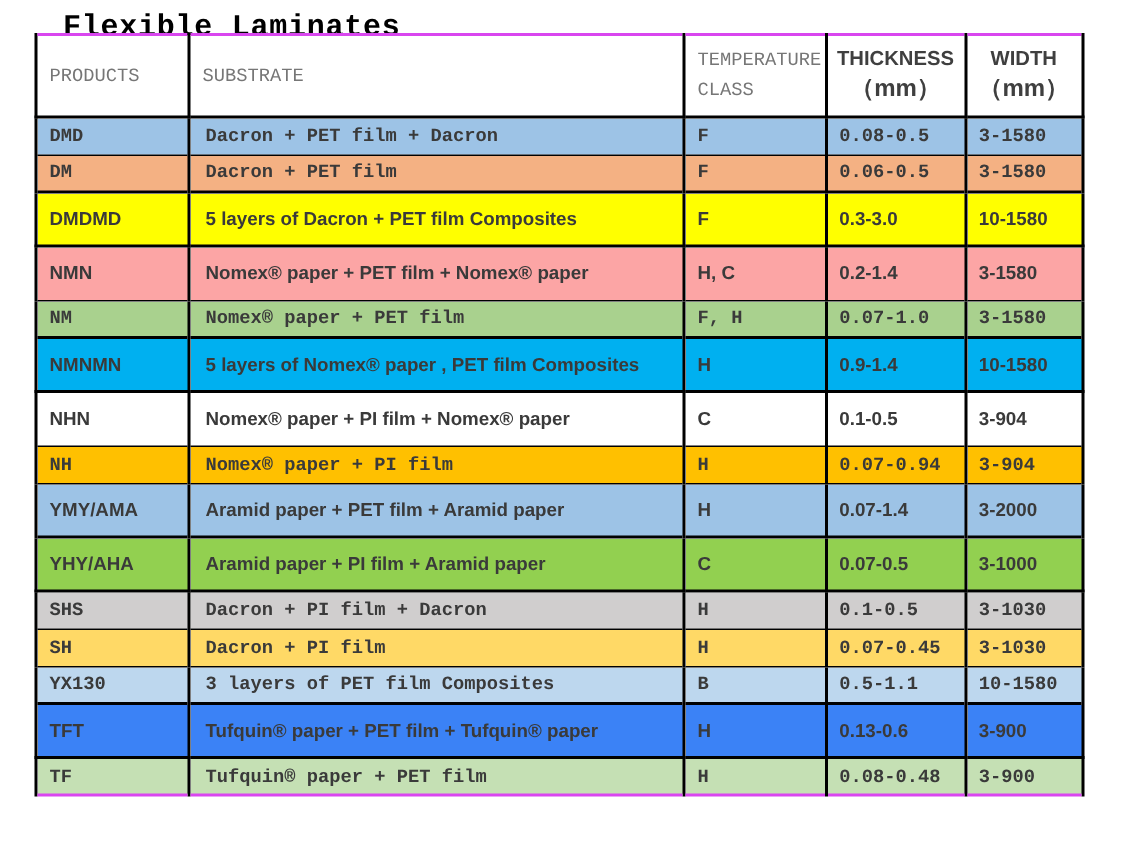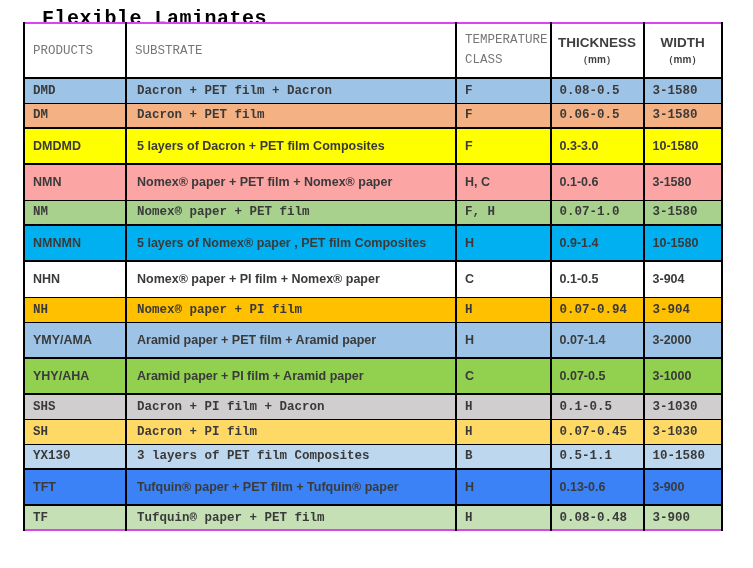--- a/index.html
+++ b/index.html
@@ -65,21 +65,21 @@
   .hdr-temp .line { line-height: 1.55; }
   .hdr-bold {
     text-align: center;
     padding: 0;
     font-family: "Liberation Sans", sans-serif;
     font-weight: 700;
     color: #3f3f3f;
     font-size: 13.5px;
   }
   .hdr-bold .unit {
-    font-size: 10px;
+    font-size: 16px;
     margin-top: 3px;
     font-weight: 700;
     color: #3f3f3f;
   }
   tbody td {
     font-size: 12.5px;
     font-weight: 700;
     color: #3a3a3a;
   }
   td.c1 { padding-left: 10px; }
@@ -142,21 +142,21 @@
           <td class="c0">DMDMD</td>
           <td class="c1">5 layers of Dacron + PET film Composites</td>
           <td class="c2">F</td>
           <td class="c3">0.3-3.0</td>
           <td class="c4">10-1580</td>
         </tr>
         <tr class="tall" style="background-color: #fca5a5;">
           <td class="c0">NMN</td>
           <td class="c1">Nomex® paper + PET film + Nomex® paper</td>
           <td class="c2">H, C</td>
-          <td class="c3">0.1-0.6</td>
+          <td class="c3">0.2-1.4</td>
           <td class="c4">3-1580</td>
         </tr>
         <tr class="short" style="background-color: rgb(169, 209, 142);">
           <td class="c0">NM</td>
           <td class="c1">Nomex® paper + PET film</td>
           <td class="c2">F, H</td>
           <td class="c3">0.07-1.0</td>
           <td class="c4">3-1580</td>
         </tr>
         <tr class="tall emph" style="background-color: rgb(0, 176, 240);">

